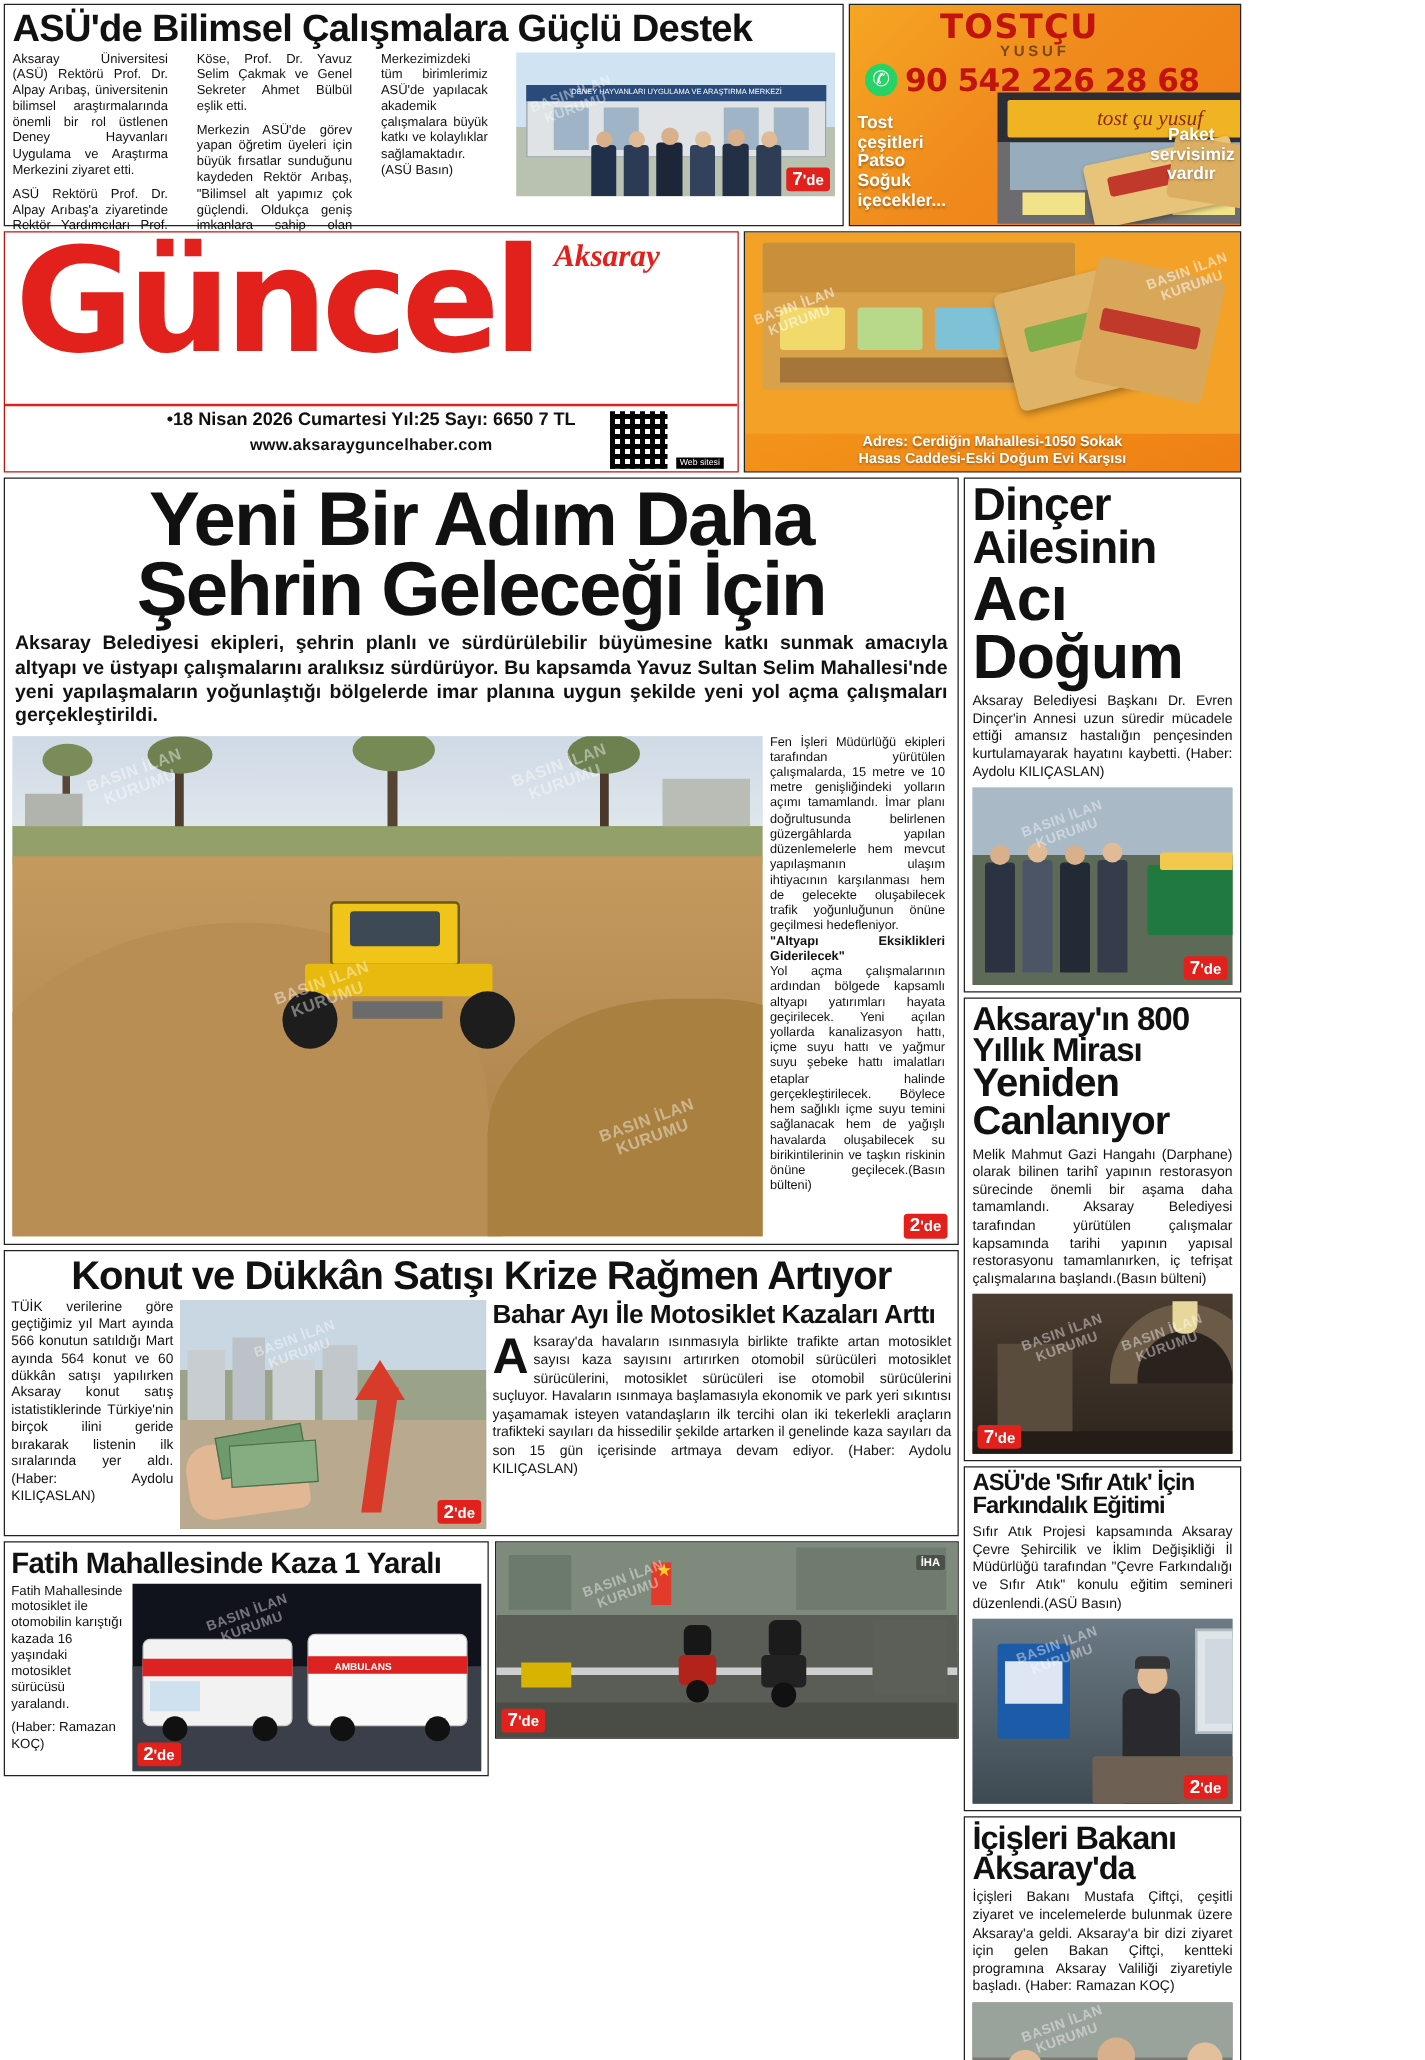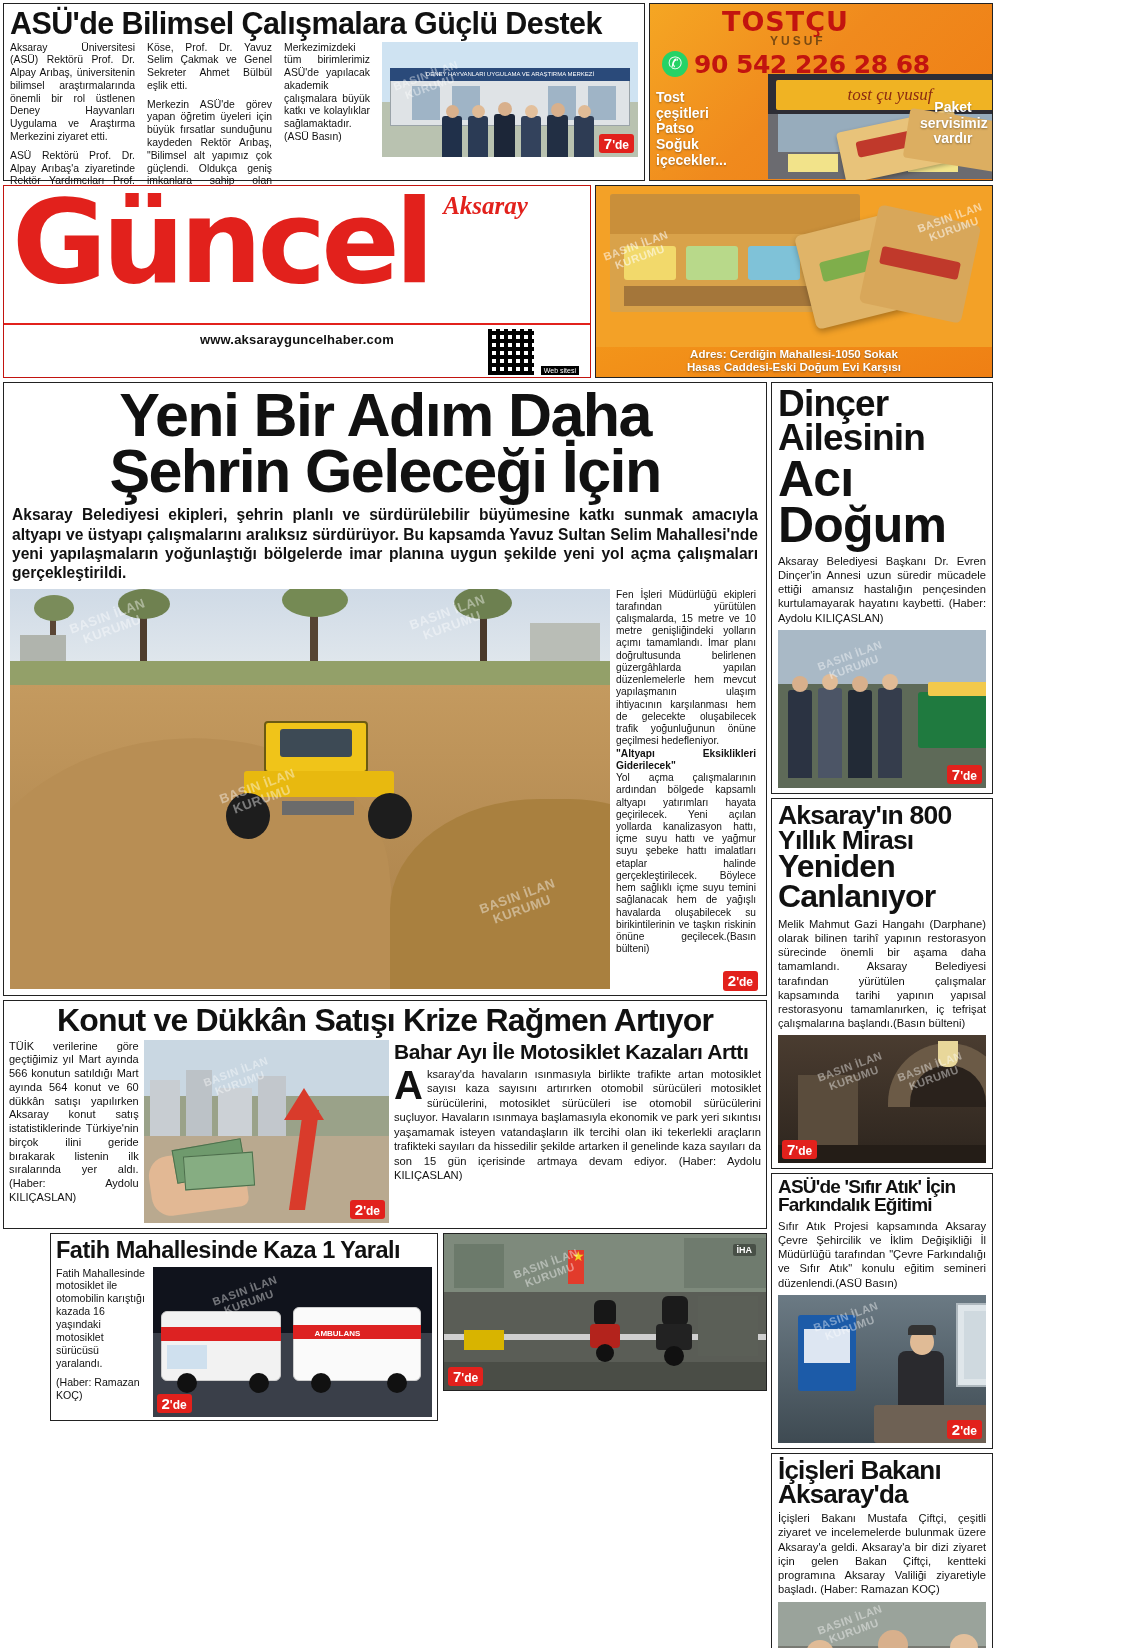--- a/index.html
+++ b/index.html
@@ -25,21 +25,21 @@
   }
   .badge b { font-size:15px; }
 
   
   .topstrip { display:flex; height:178px; gap:4px; }
   .topleft { width:672px; border:1px solid #222; padding:4px 6px; position:relative; }
   .topleft h1 {
     margin:0 0 3px 0; font-size:30.5px; letter-spacing:-0.6px;
     font-weight:bold; line-height:1;
   }
-  .topleft .cols { display:flex; gap:12px; }
+  .topleft .cols { display:flex; gap:23px; }
   .topleft .c { width:125px; font-size:10.4px; line-height:1.23; text-align:justify; }
   .topleft .c p { margin:0 0 6px 0; }
   .topleft .ph { width:256px; height:115px; position:relative; overflow:hidden; }
 
   .topright { width:455px; border:1px solid #222; position:relative; overflow:hidden;
               background:linear-gradient(135deg,#f5a623 0%,#f08a1d 45%,#ef7d14 100%); }
 
   
   .masthead { display:flex; height:193px; gap:4px; margin-top:4px; }
   .mast-left { width:672px; border:1px solid #c2140f; position:relative; overflow:hidden; background:#fff; }
@@ -91,21 +91,21 @@
   .konut { border:1px solid #222; margin-top:4px; padding:3px 5px 5px 5px; }
   .konut h2 { margin:0 0 4px 0; font-size:32px; line-height:1; text-align:center; font-weight:bold; letter-spacing:-0.8px;}
   .konut .row { display:flex; gap:5px; }
   .konut .c1 { width:130px; font-size:11px; line-height:1.25; text-align:justify;}
   .konut .ph1 { width:246px; height:183px; position:relative; overflow:hidden; }
   .konut .c2 { width:368px; }
   .konut .c2 h3 { margin:0 0 3px 0; font-size:21px; font-weight:bold; letter-spacing:-0.4px;}
   .konut .c2 p { margin:0; font-size:11.2px; line-height:1.3; text-align:justify; }
   .dropcap { float:left; font-size:40px; line-height:32px; font-weight:bold; padding:2px 4px 0 0; }
 
-  .bottomrow { display:flex; gap:5px; margin-top:4px;margin-left:47px; }
+  .bottomrow { display:flex; gap:5px; margin-top:4px; }
   .fatih { width:388px; border:1px solid #222; padding:3px 5px; }
   .fatih h3 { margin:0 0 3px 0; font-size:23.5px; font-weight:bold; letter-spacing:-0.5px;}
   .fatih .row { display:flex; gap:5px; }
   .fatih .t { width:92px; font-size:10.6px; line-height:1.22; }
   .fatih .ph { width:281px; height:150px; position:relative; overflow:hidden; }
   .moto { width:371px; border:1px solid #222; position:relative; overflow:hidden; height:158px; }
 
   
   .rbox { border:1px solid #222; padding:4px 6px 5px 6px; margin-bottom:4px; }
   .rbox h2 { margin:0; font-weight:bold; letter-spacing:-0.8px; line-height:0.93; }
@@ -192,20 +192,21 @@
 KURUMU</div>
     </div>
   </div>
 
   <div class="masthead">
     <div class="mast-left">
       <div class="aksaray-script">Aksaray</div>
       <div class="guncel">Güncel</div>
       <div class="star">★</div>
       <div class="mast-bottom">
+        <div class="mast-date">•18 Nisan 2026 Cumartesi Yıl:25  Sayı: 6650  7 TL</div>
         <div class="mast-url">www.aksarayguncelhaber.com</div>
         <div class="qr" style="background:
                repeating-linear-gradient(90deg,#000 0 4px,#fff 4px 8px),
                repeating-linear-gradient(0deg,#000 0 4px,#fff 4px 8px);
                background-blend-mode:multiply;"></div>
         <div class="qr-lbl"><span class="k">Web sitesi</span></div>
       </div>
     </div>
 
     <div class="mast-right">

